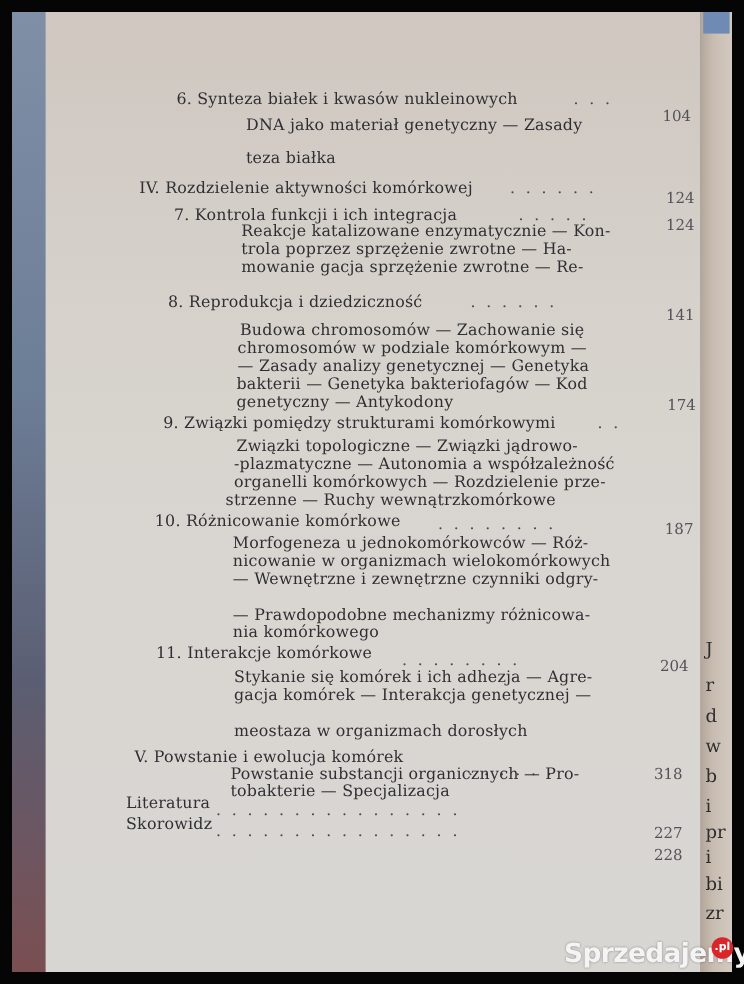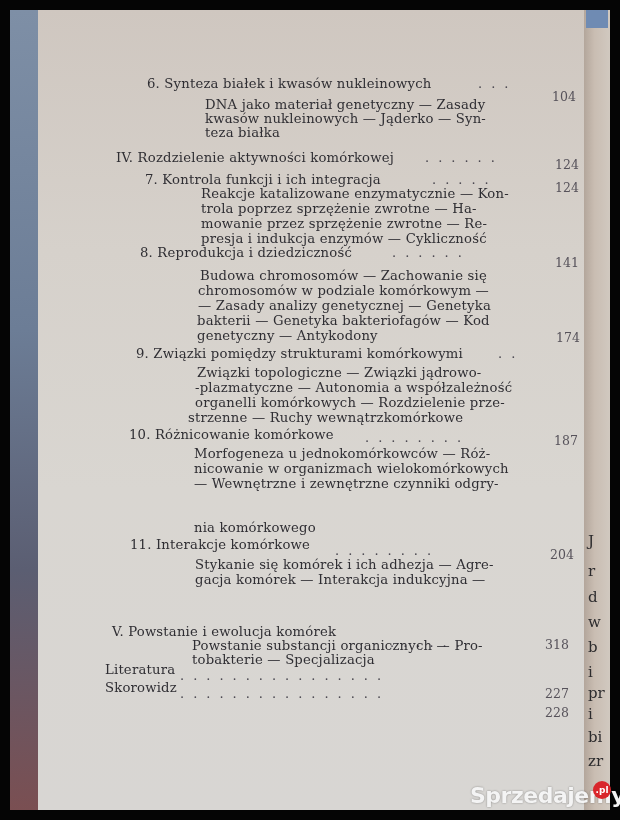--- a/index.html
+++ b/index.html
@@ -67,34 +67,32 @@
   <span class="frag" style="top:718px">bi</span>
   <span class="frag" style="top:742px">zr</span>
 </div>
 
 <div class="toc">
 
   <div class="line" style="left:147px;top:76px">6. Synteza białek i kwasów nukleinowych</div>
   <div class="dots" style="left:478px;top:76px">...</div>
   <div class="pg" style="left:552px;top:89px">104</div>
   <div class="line" style="left:205px;top:97px">DNA jako materiał genetyczny — Zasady</div>
-  <div class="line" style="left:205px;top:111px">kwasów nukleinowych — Jąderko — Syn-</div>
   <div class="line" style="left:205px;top:125px">teza białka</div>
 
   <div class="line" style="left:116px;top:150px">IV. Rozdzielenie aktywności komórkowej</div>
   <div class="dots" style="left:425px;top:150px">......</div>
   <div class="pg" style="left:555px;top:157px">124</div>
 
   <div class="line" style="left:145px;top:172px">7. Kontrola funkcji i ich integracja</div>
   <div class="dots" style="left:432px;top:172px">.....</div>
   <div class="pg" style="left:555px;top:180px">124</div>
   <div class="line" style="left:201px;top:186px">Reakcje katalizowane enzymatycznie — Kon-</div>
   <div class="line" style="left:201px;top:201px">trola poprzez sprzężenie zwrotne — Ha-</div>
-  <div class="line" style="left:201px;top:216px">mowanie przez sprzężenie zwrotne — Re-</div>
-  <div class="line" style="left:201px;top:231px">presja i indukcja enzymów — Cykliczność</div>
+  <div class="line" style="left:201px;top:216px">mowanie gacja sprzężenie zwrotne — Re-</div>
 
   <div class="line" style="left:140px;top:245px">8. Reprodukcja i dziedziczność</div>
   <div class="dots" style="left:392px;top:245px">......</div>
   <div class="pg" style="left:555px;top:255px">141</div>
   <div class="line" style="left:200px;top:268px">Budowa chromosomów — Zachowanie się</div>
   <div class="line" style="left:198px;top:283px">chromosomów w podziale komórkowym —</div>
   <div class="line" style="left:198px;top:298px">— Zasady analizy genetycznej — Genetyka</div>
   <div class="line" style="left:197px;top:313px">bakterii — Genetyka bakteriofagów — Kod</div>
   <div class="line" style="left:197px;top:328px">genetyczny — Antykodony</div>
 
@@ -105,27 +103,29 @@
   <div class="line" style="left:195px;top:380px">-plazmatyczne — Autonomia a współzależność</div>
   <div class="line" style="left:195px;top:395px">organelli komórkowych — Rozdzielenie prze-</div>
   <div class="line" style="left:188px;top:410px">strzenne — Ruchy wewnątrzkomórkowe</div>
 
   <div class="line" style="left:129px;top:427px">10. Różnicowanie komórkowe</div>
   <div class="dots" style="left:365px;top:430px">........</div>
   <div class="pg" style="left:554px;top:433px">187</div>
   <div class="line" style="left:194px;top:446px">Morfogeneza u jednokomórkowców — Róż-</div>
   <div class="line" style="left:194px;top:461px">nicowanie w organizmach wielokomórkowych</div>
   <div class="line" style="left:194px;top:476px">— Wewnętrzne i zewnętrzne czynniki odgry-</div>
+  <div class="line" style="left:194px;top:506px">— Prawdopodobne mechanizmy różnicowa-</div>
   <div class="line" style="left:194px;top:520px">nia komórkowego</div>
 
   <div class="line" style="left:130px;top:537px">11. Interakcje komórkowe</div>
   <div class="dots" style="left:335px;top:543px">........</div>
   <div class="pg" style="left:550px;top:547px">204</div>
   <div class="line" style="left:195px;top:557px">Stykanie się komórek i ich adhezja — Agre-</div>
-  <div class="line" style="left:195px;top:572px">gacja komórek — Interakcja indukcyjna —</div>
+  <div class="line" style="left:195px;top:572px">gacja komórek — Interakcja genetycznej —</div>
+  <div class="line" style="left:195px;top:602px">meostaza w organizmach dorosłych</div>
 
   <div class="line" style="left:112px;top:624px">V. Powstanie i ewolucja komórek</div>
   <div class="dots" style="left:390px;top:635px">......</div>
   <div class="pg" style="left:545px;top:637px">318</div>
   <div class="line" style="left:192px;top:638px">Powstanie substancji organicznych — Pro-</div>
   <div class="line" style="left:192px;top:652px">tobakterie — Specjalizacja</div>
 
   <div class="line" style="left:105px;top:662px">Literatura</div>
   <div class="dots" style="left:180px;top:668px">................</div>
   <div class="pg" style="left:545px;top:686px">227</div>

